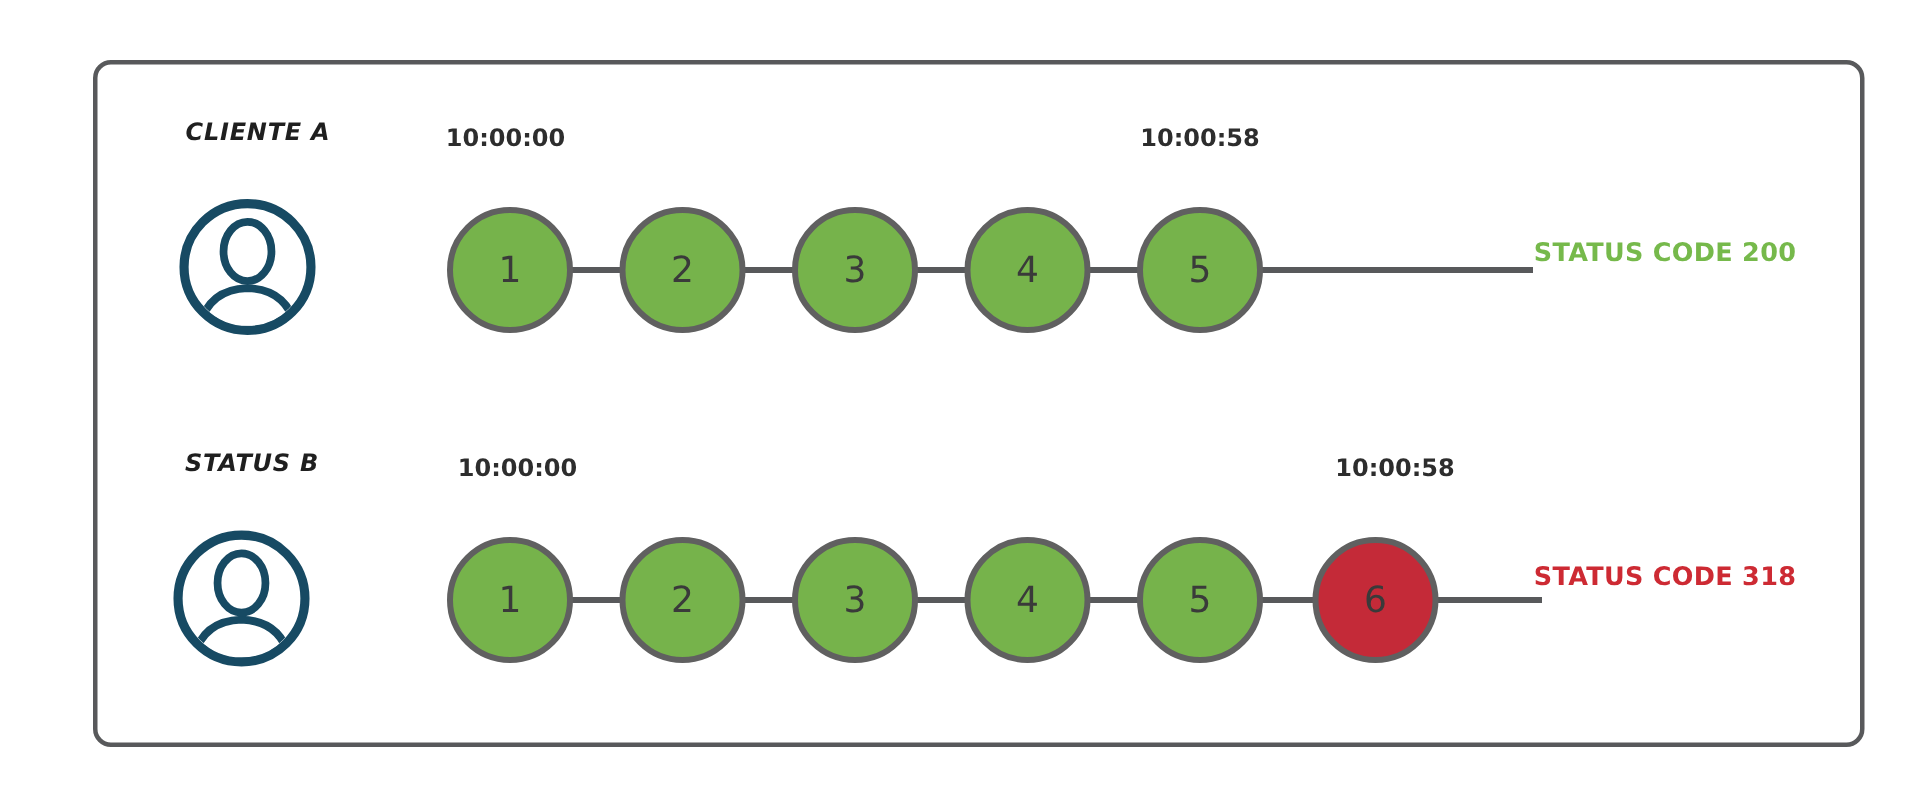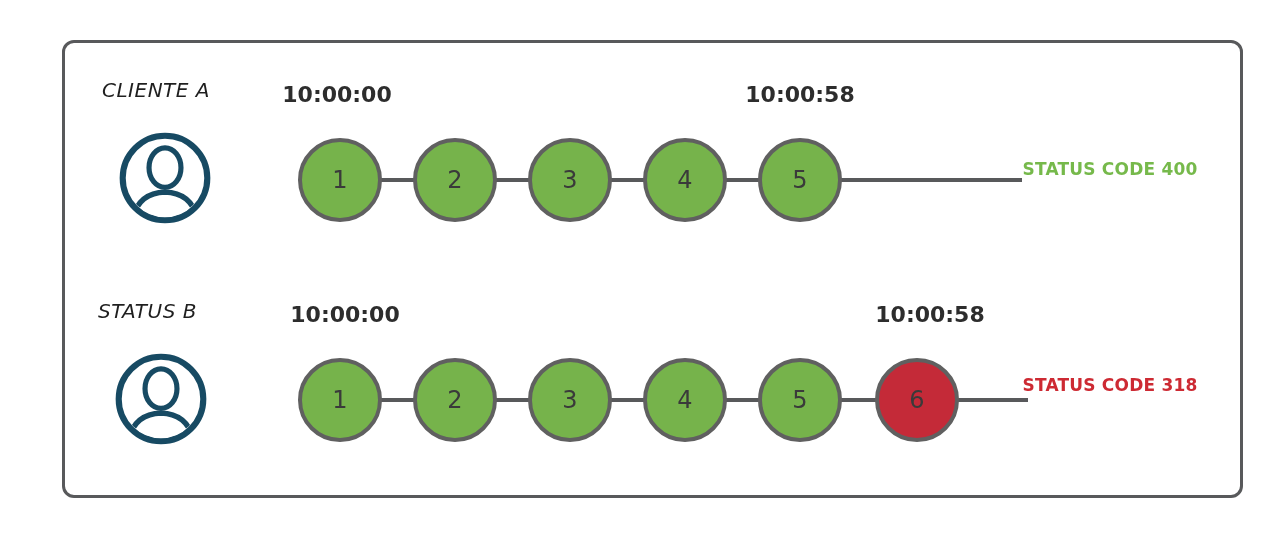--- a/index.html
+++ b/index.html
@@ -6,36 +6,36 @@
   body {
     width:1280px; height:540px; position:relative; background:#ffffff;
     font-family:"DejaVu Sans", sans-serif; overflow:hidden;
   }
   .frame {
     position:absolute; left:62px; top:40px; width:1181px; height:458px;
     box-sizing:border-box; border:3px solid var(--box-border,#58595b); border-radius:12px;
     background:#ffffff;
   }
   .client-label {
-    position:absolute; width:140px; text-align:left;
-    font-size:20px; font-weight:normal; font-style:italic; letter-spacing:0.5px;
+    position:absolute; width:140px; text-align:center;
+    font-size:16px; font-weight:bold; font-style:italic; letter-spacing:0.5px;
     color:var(--label-text,#1f1f1f); white-space:nowrap;
   }
   .label-a { left:102px; top:78px; }
   .label-b { left:98px;  top:299px; }
 
   .avatar { position:absolute; width:94px; height:94px; }
   .avatar-a { left:118px; top:131px; }
   .avatar-b { left:114px; top:352px; }
   .av-ring  { fill:#ffffff; stroke:var(--avatar,#174a63); stroke-width:6.5; }
   .av-shape { fill:#ffffff; stroke:var(--avatar,#174a63); stroke-width:5.5; }
 
   .timestamp {
     position:absolute; width:126px; text-align:center;
-    font-size:22px; font-weight:bold; color:var(--timestamp-text,#2d2d2d);
+    font-size:16px; font-weight:bold; color:var(--timestamp-text,#2d2d2d);
     white-space:nowrap;
   }
   .ts-a-start { left:274px; top:82px; }
   .ts-a-end   { left:737px; top:82px; }
   .ts-b-start { left:282px; top:302px; }
   .ts-b-end   { left:867px; top:302px; }
 
   .timeline-line { position:absolute; height:4px; background:var(--line,#58595b); }
   .line-a { left:340px; top:178px; width:682px; }
   .line-b { left:340px; top:398px; width:688px; }
@@ -88,21 +88,21 @@
 
   <div class="timeline-line line-a"></div>
 
   <div class="step ok sx1">1</div>
   <div class="step ok sx2">2</div>
   <div class="step ok sx3">3</div>
   <div class="step ok sx4">4</div>
   <div class="step ok sx5">5</div>
 
   <div class="status status-a">
-    <div>STATUS CODE 400</div>
+    <div>STATUS CODE 200</div>
   </div>
 </div>
 
 <div class="row-b">
   <div class="client-label label-b">STATUS B</div>
 
   <div class="avatar avatar-b">
     <svg viewBox="0 0 100 100" width="94" height="94">
       <defs>
           <clipPath id="avclip1">

